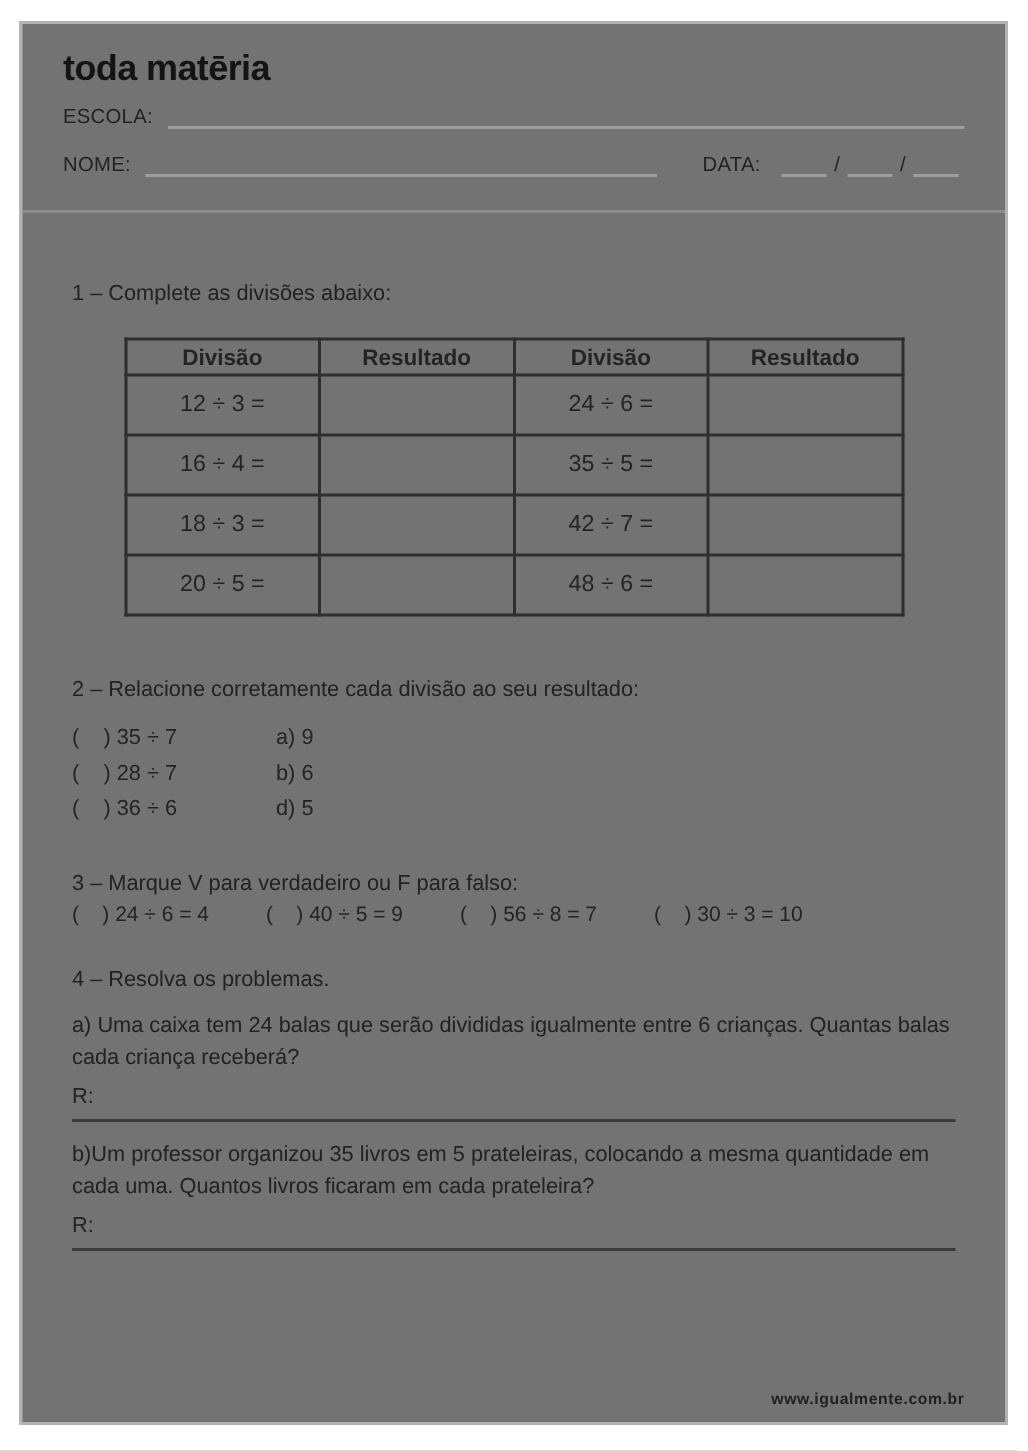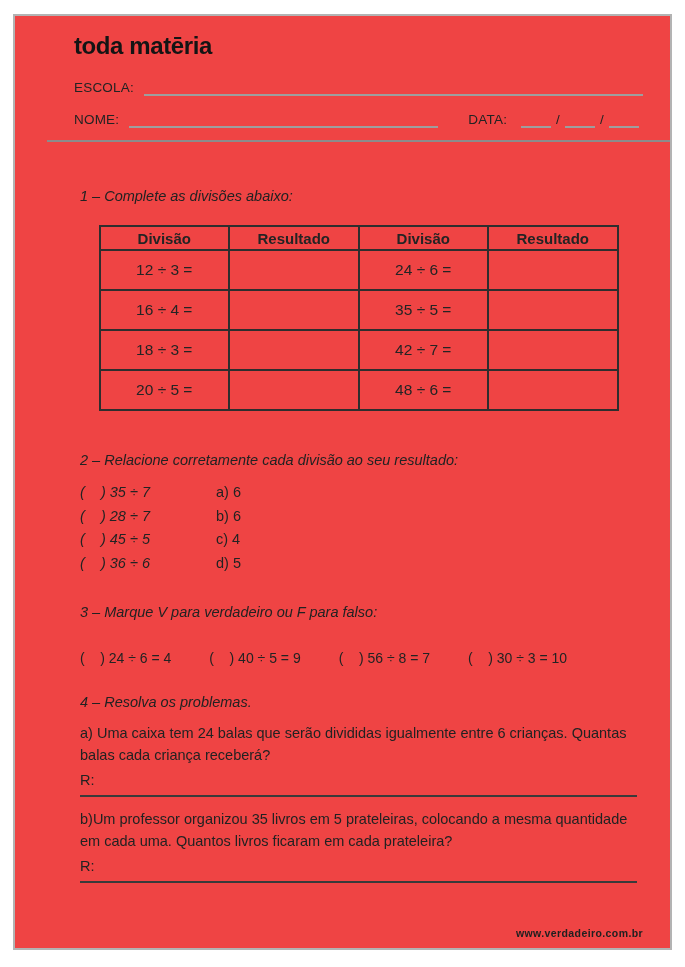--- a/index.html
+++ b/index.html
@@ -15,22 +15,21 @@
     color: #1f1f1f;
   }
   .sheet {
     position: absolute;
     left: 13px;
     top: 14px;
     width: 659px;
     height: 936px;
     box-sizing: border-box;
     border: 2px solid #b3b3b3;
-    background: #ef4444;
-    padding-left: 32px;
+    background: #737373;
   }
   
   .header {
     box-sizing: border-box;
     height: 126px;
     border-bottom: 2px solid #8c8c8c;
     padding: 16px 27px 0 27px;
   }
   .logo {
     font-size: 24px;
@@ -38,21 +37,21 @@
     letter-spacing: -0.4px;
     color: #141414;
   }
   .field-row {
     display: flex;
     align-items: flex-end;
     font-size: 13.5px;
     letter-spacing: 0.2px;
     color: #232323;
   }
-  .escola-row { margin-top: 19px; justify-content: space-between; }
+  .escola-row { margin-top: 9px; justify-content: space-between; }
   .nome-row { margin-top: 15px; }
   .field-label { flex: none; padding-right: 10px; line-height: 16px; }
   .write-line {
     flex: 1;
     height: 15px;
     border-bottom: 2px solid #9e9e9e;
   }
   .nome-line { margin-right: 30px; }
   .date-group {
     flex: none;
@@ -75,21 +74,20 @@
     font-weight: 700;
     font-size: 15.5px;
     letter-spacing: 0.2px;
     line-height: 19px;
     color: #1c1c1c;
   }
   .prompt {
     font-size: 14.5px;
     line-height: 18px;
     color: #222222;
-    font-style: italic;
   }
   .q1-prompt { margin-top: 18px; }
   
   table.division-table {
     border-collapse: collapse;
     table-layout: fixed;
     width: 520px;
     margin: 20px auto 12px auto;
   }
   table.division-table th,
@@ -110,25 +108,25 @@
     font-weight: 400;
   }
   
   .q2-prompt { margin-top: 40px; }
   .match-list {
     margin-top: 12px;
     font-size: 14.5px;
     line-height: 23.5px;
     color: #232323;
   }
-  .match-left { display: inline-block; width: 136px; font-style: italic; }
+  .match-left { display: inline-block; width: 136px; }
   
   .q3-prompt { margin-top: 28px; }
   .tf-row {
-    margin-top: 28px;
+    margin-top: 2px;
     display: flex;
     gap: 38px;
     font-size: 14px;
     line-height: 18px;
     color: #232323;
   }
   
   .q4-prompt { margin-top: 26px; }
   .problem {
     margin: 12px 0 0 0;
@@ -222,29 +220,26 @@
           <td>48 ÷ 6 =</td>
           <td></td>
         </tr>
       </tbody>
     </table>
 
     <div class="prompt q2-prompt">2 – Relacione corretamente cada divisão ao seu resultado:</div>
 
     <div class="match-list">
       <div class="match-row">
-        <span class="match-left">(&nbsp;&nbsp;&nbsp;&nbsp;) 35 ÷ 7</span><span class="match-right">a) 6</span>
+        <span class="match-left">(&nbsp;&nbsp;&nbsp;&nbsp;) 35 ÷ 7</span><span class="match-right">a) 9</span>
       </div>
       <div class="match-row">
         <span class="match-left">(&nbsp;&nbsp;&nbsp;&nbsp;) 28 ÷ 7</span><span class="match-right">b) 6</span>
       </div>
       <div class="match-row">
-        <span class="match-left">(&nbsp;&nbsp;&nbsp;&nbsp;) 45 ÷ 5</span><span class="match-right">c) 4</span>
-      </div>
-      <div class="match-row">
         <span class="match-left">(&nbsp;&nbsp;&nbsp;&nbsp;) 36 ÷ 6</span><span class="match-right">d) 5</span>
       </div>
     </div>
 
     <div class="prompt q3-prompt">3 – Marque V para verdadeiro ou F para falso:</div>
 
     <div class="tf-row">
       <span>(&nbsp;&nbsp;&nbsp;&nbsp;) 24 ÷ 6 = 4</span>
       <span>(&nbsp;&nbsp;&nbsp;&nbsp;) 40 ÷ 5 = 9</span>
       <span>(&nbsp;&nbsp;&nbsp;&nbsp;) 56 ÷ 8 = 7</span>
@@ -258,14 +253,14 @@
       <span>R:</span>
     </div>
 
     <p class="problem problem-b">b)Um professor organizou 35 livros em 5 prateleiras, colocando a mesma quantidade em cada uma. Quantos livros ficaram em cada prateleira?</p>
     <div class="answer">
       <span>R:</span>
     </div>
 
   </div>
 
-  <div class="footer">www.verdadeiro.com.br</div>
+  <div class="footer">www.igualmente.com.br</div>
 </div>
 
 </body></html>

